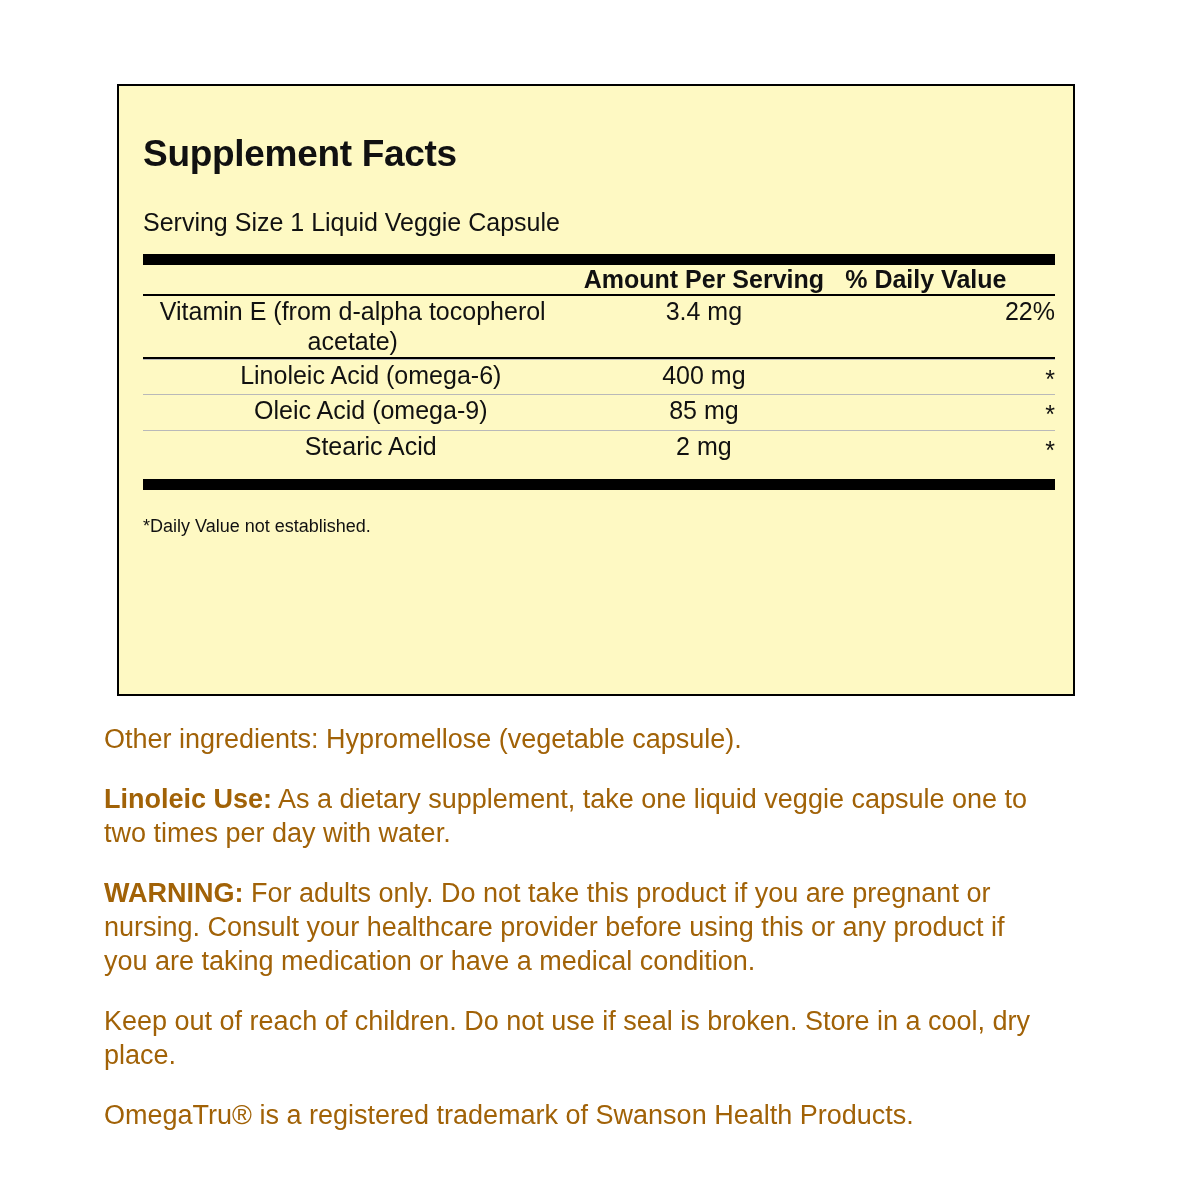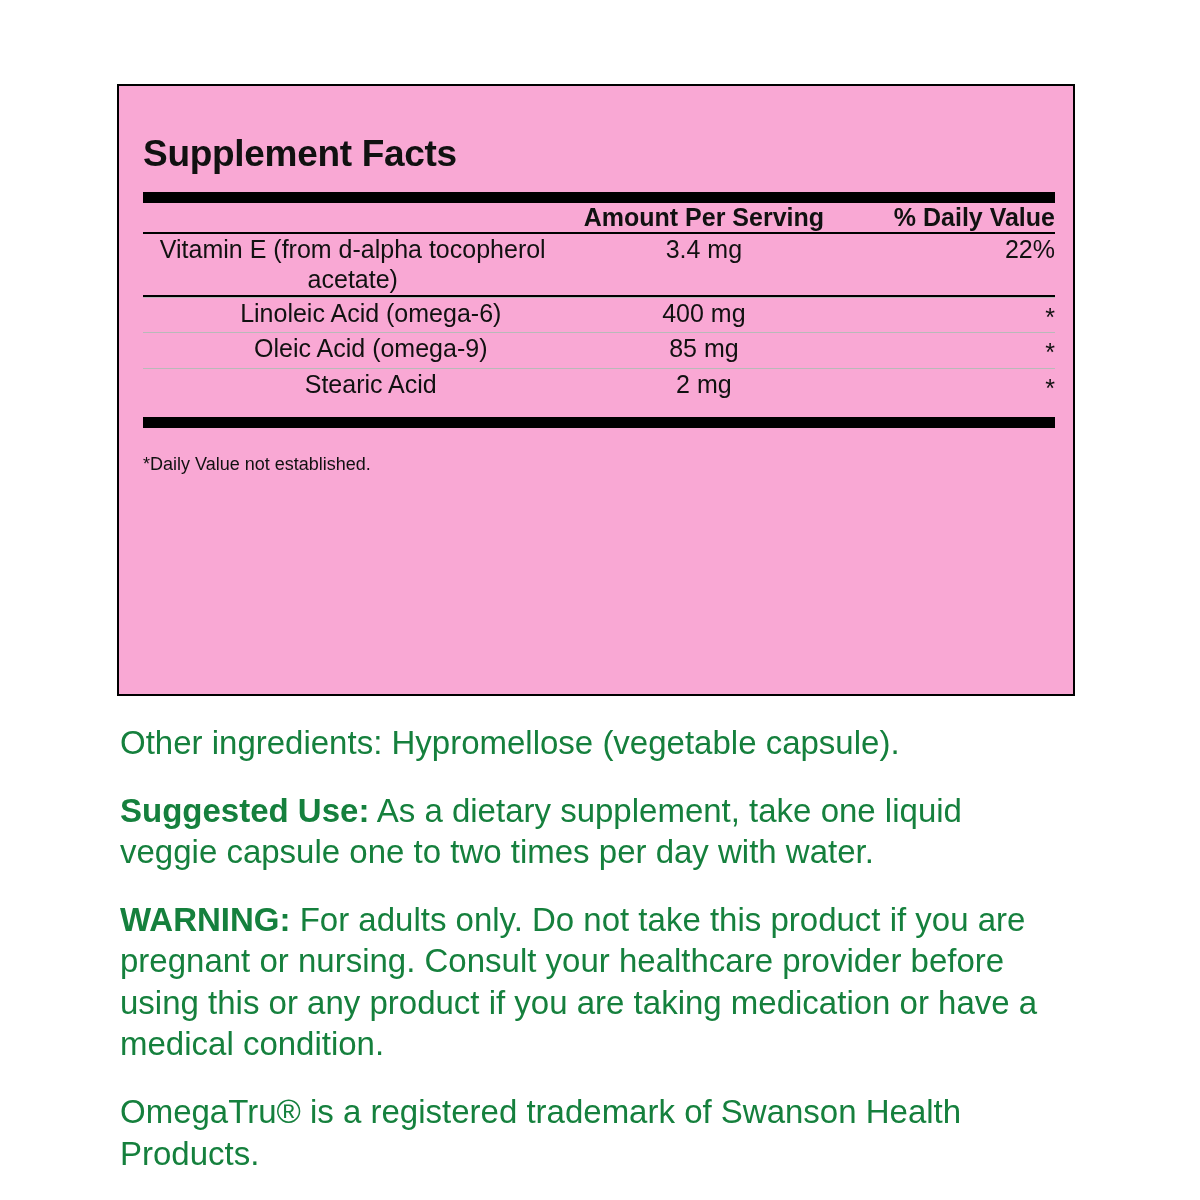--- a/index.html
+++ b/index.html
@@ -26,21 +26,21 @@
 
   
   .sf-panel {
     position: absolute;
     left: 117px;
     top: 84px;
     width: 958px;
     height: 612px;
     border: 2px solid #000;
     box-sizing: border-box;
-    background: #f9a8d4;
+    background: #fef9c3;
   }
 
   .sf-inner {
     position: absolute;
     left: 24px;
     top: 18px;
     right: 18px;
   }
 
   .sf-title {
@@ -96,21 +96,21 @@
     font-size: 25px;
   }
   .col-name { width: 46%; text-align: left; }
   .col-amt  { width: 31%; text-align: center; }
   .col-dv   { width: 23%; text-align: right; }
 
   .hdr-amount {
     font-weight: bold;
   }
   .hdr-dv {
-    text-align: right;
+    text-align: left;
     font-weight: bold;
   }
 
   .nutrient-row td {
     padding: 8px 0 9px 0;
     line-height: 1.22;
   }
   .nutrient-row .name { text-align: center; }
   .nutrient-row .amt  { text-align: center; }
   .nutrient-row .dv   { text-align: right; }
@@ -126,42 +126,43 @@
 
   .sf-footnote {
     font-size: 18px;
     color: #111;
     margin-top: 26px;
   }
 
   
   .body-copy {
     position: absolute;
-    left: 120px;
+    left: 104px;
     top: 722px;
     width: 940px;
-    font-size: 33px;
+    font-size: 27px;
     line-height: 1.26;
-    color: #15803d;
+    color: #a16207;
   }
   .para {
     margin: 0 0 26px 0;
   }
   .lead-bold { font-weight: bold; }
 </style>
 </head>
 <body>
 
 <div class="page">
 
   <div class="sf-panel">
     <div class="sf-inner">
 
       <div class="sf-title">Supplement Facts</div>
 
+      <div class="sf-serving">Serving Size 1 Liquid Veggie Capsule</div>
 
       <div class="rule-thick"></div>
 
       <table class="sf-table">
         <tbody>
             <tr class="hdr-row">
           <td class="col-name"></td>
           <td class="col-amt hdr-amount">Amount Per Serving</td>
           <td class="col-dv hdr-dv">% Daily Value</td>
         </tr>
@@ -222,22 +223,23 @@
       <div class="rule-thick-bottom" style="margin-top:14px;"></div>
 
       <div class="sf-footnote">*Daily Value not established.</div>
     </div>
   </div>
 
   <div class="body-copy">
 
     <p class="para">Other ingredients: Hypromellose (vegetable capsule).</p>
 
-    <p class="para"><span class="lead-bold">Suggested Use:</span><span> As a dietary supplement, take one liquid veggie capsule one to two times per day with water.</span></p>
+    <p class="para"><span class="lead-bold">Linoleic Use:</span><span> As a dietary supplement, take one liquid veggie capsule one to two times per day with water.</span></p>
 
     <p class="para"><span class="lead-bold">WARNING:</span><span> For adults only. Do not take this product if you are pregnant or nursing. Consult your healthcare provider before using this or any product if you are taking medication or have a medical condition.</span></p>
 
+    <p class="para">Keep out of reach of children. Do not use if seal is broken. Store in a cool, dry place.</p>
 
     <p class="para">OmegaTru® is a registered trademark of Swanson Health Products.</p>
 
   </div>
 
 </div>
 
 </body></html>

